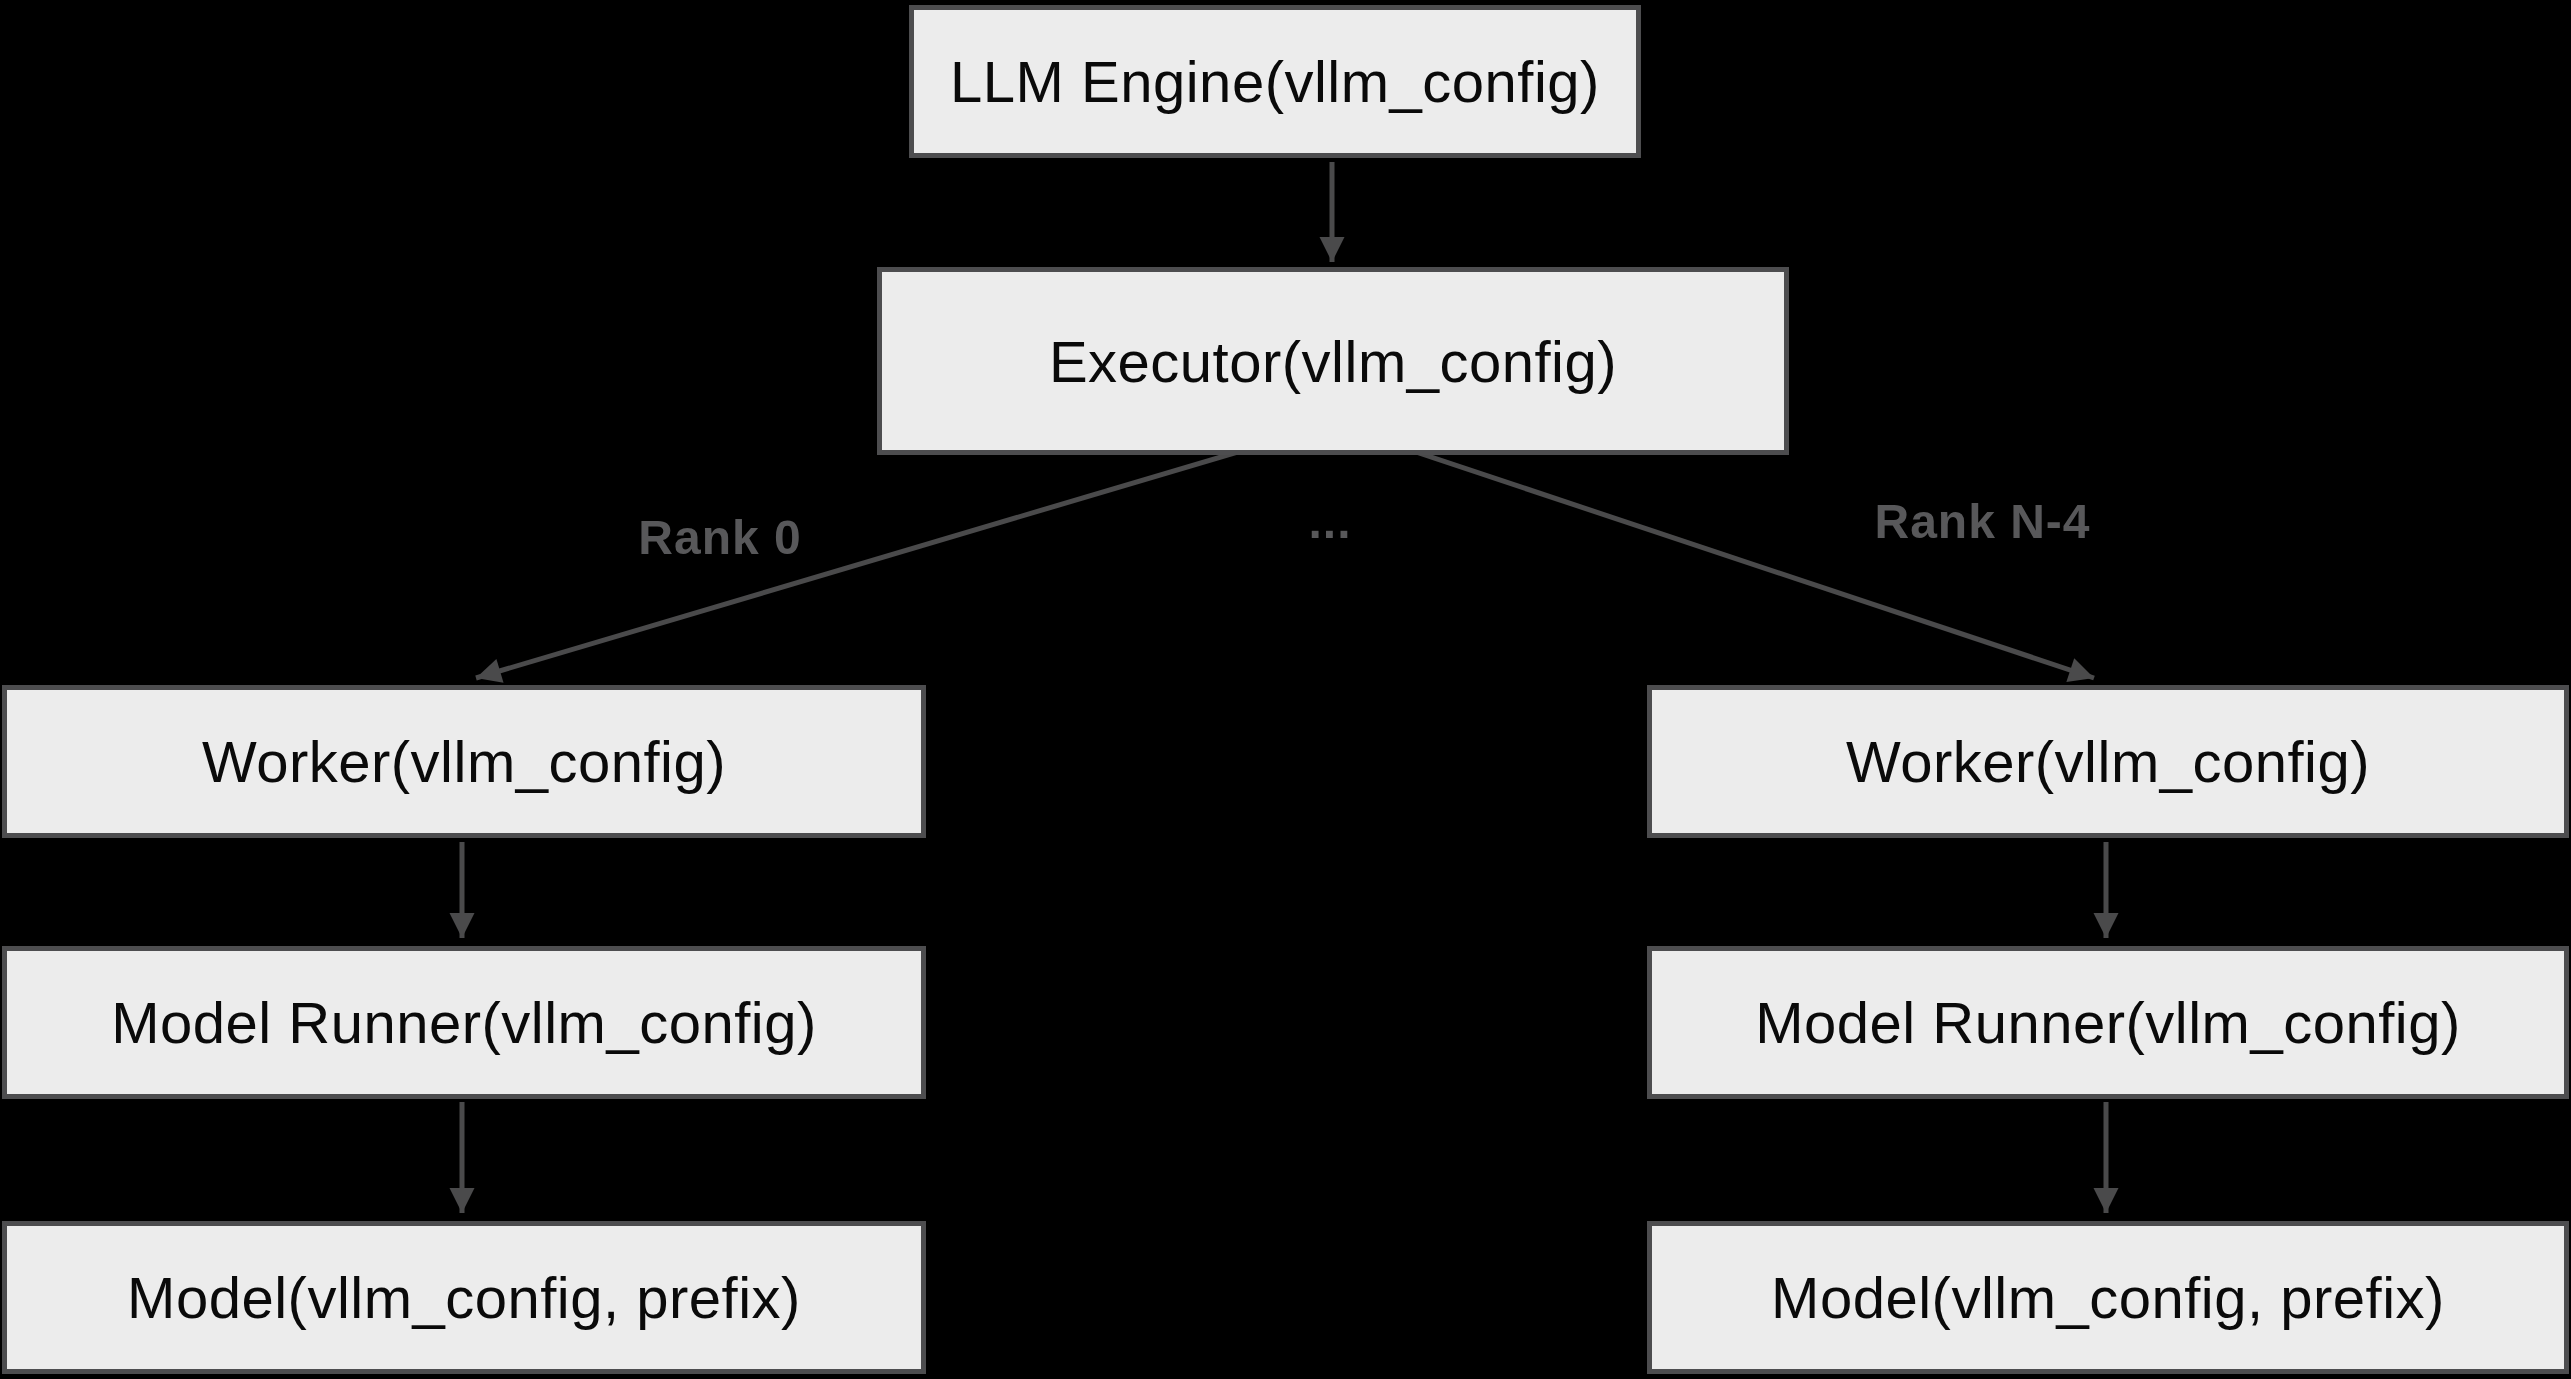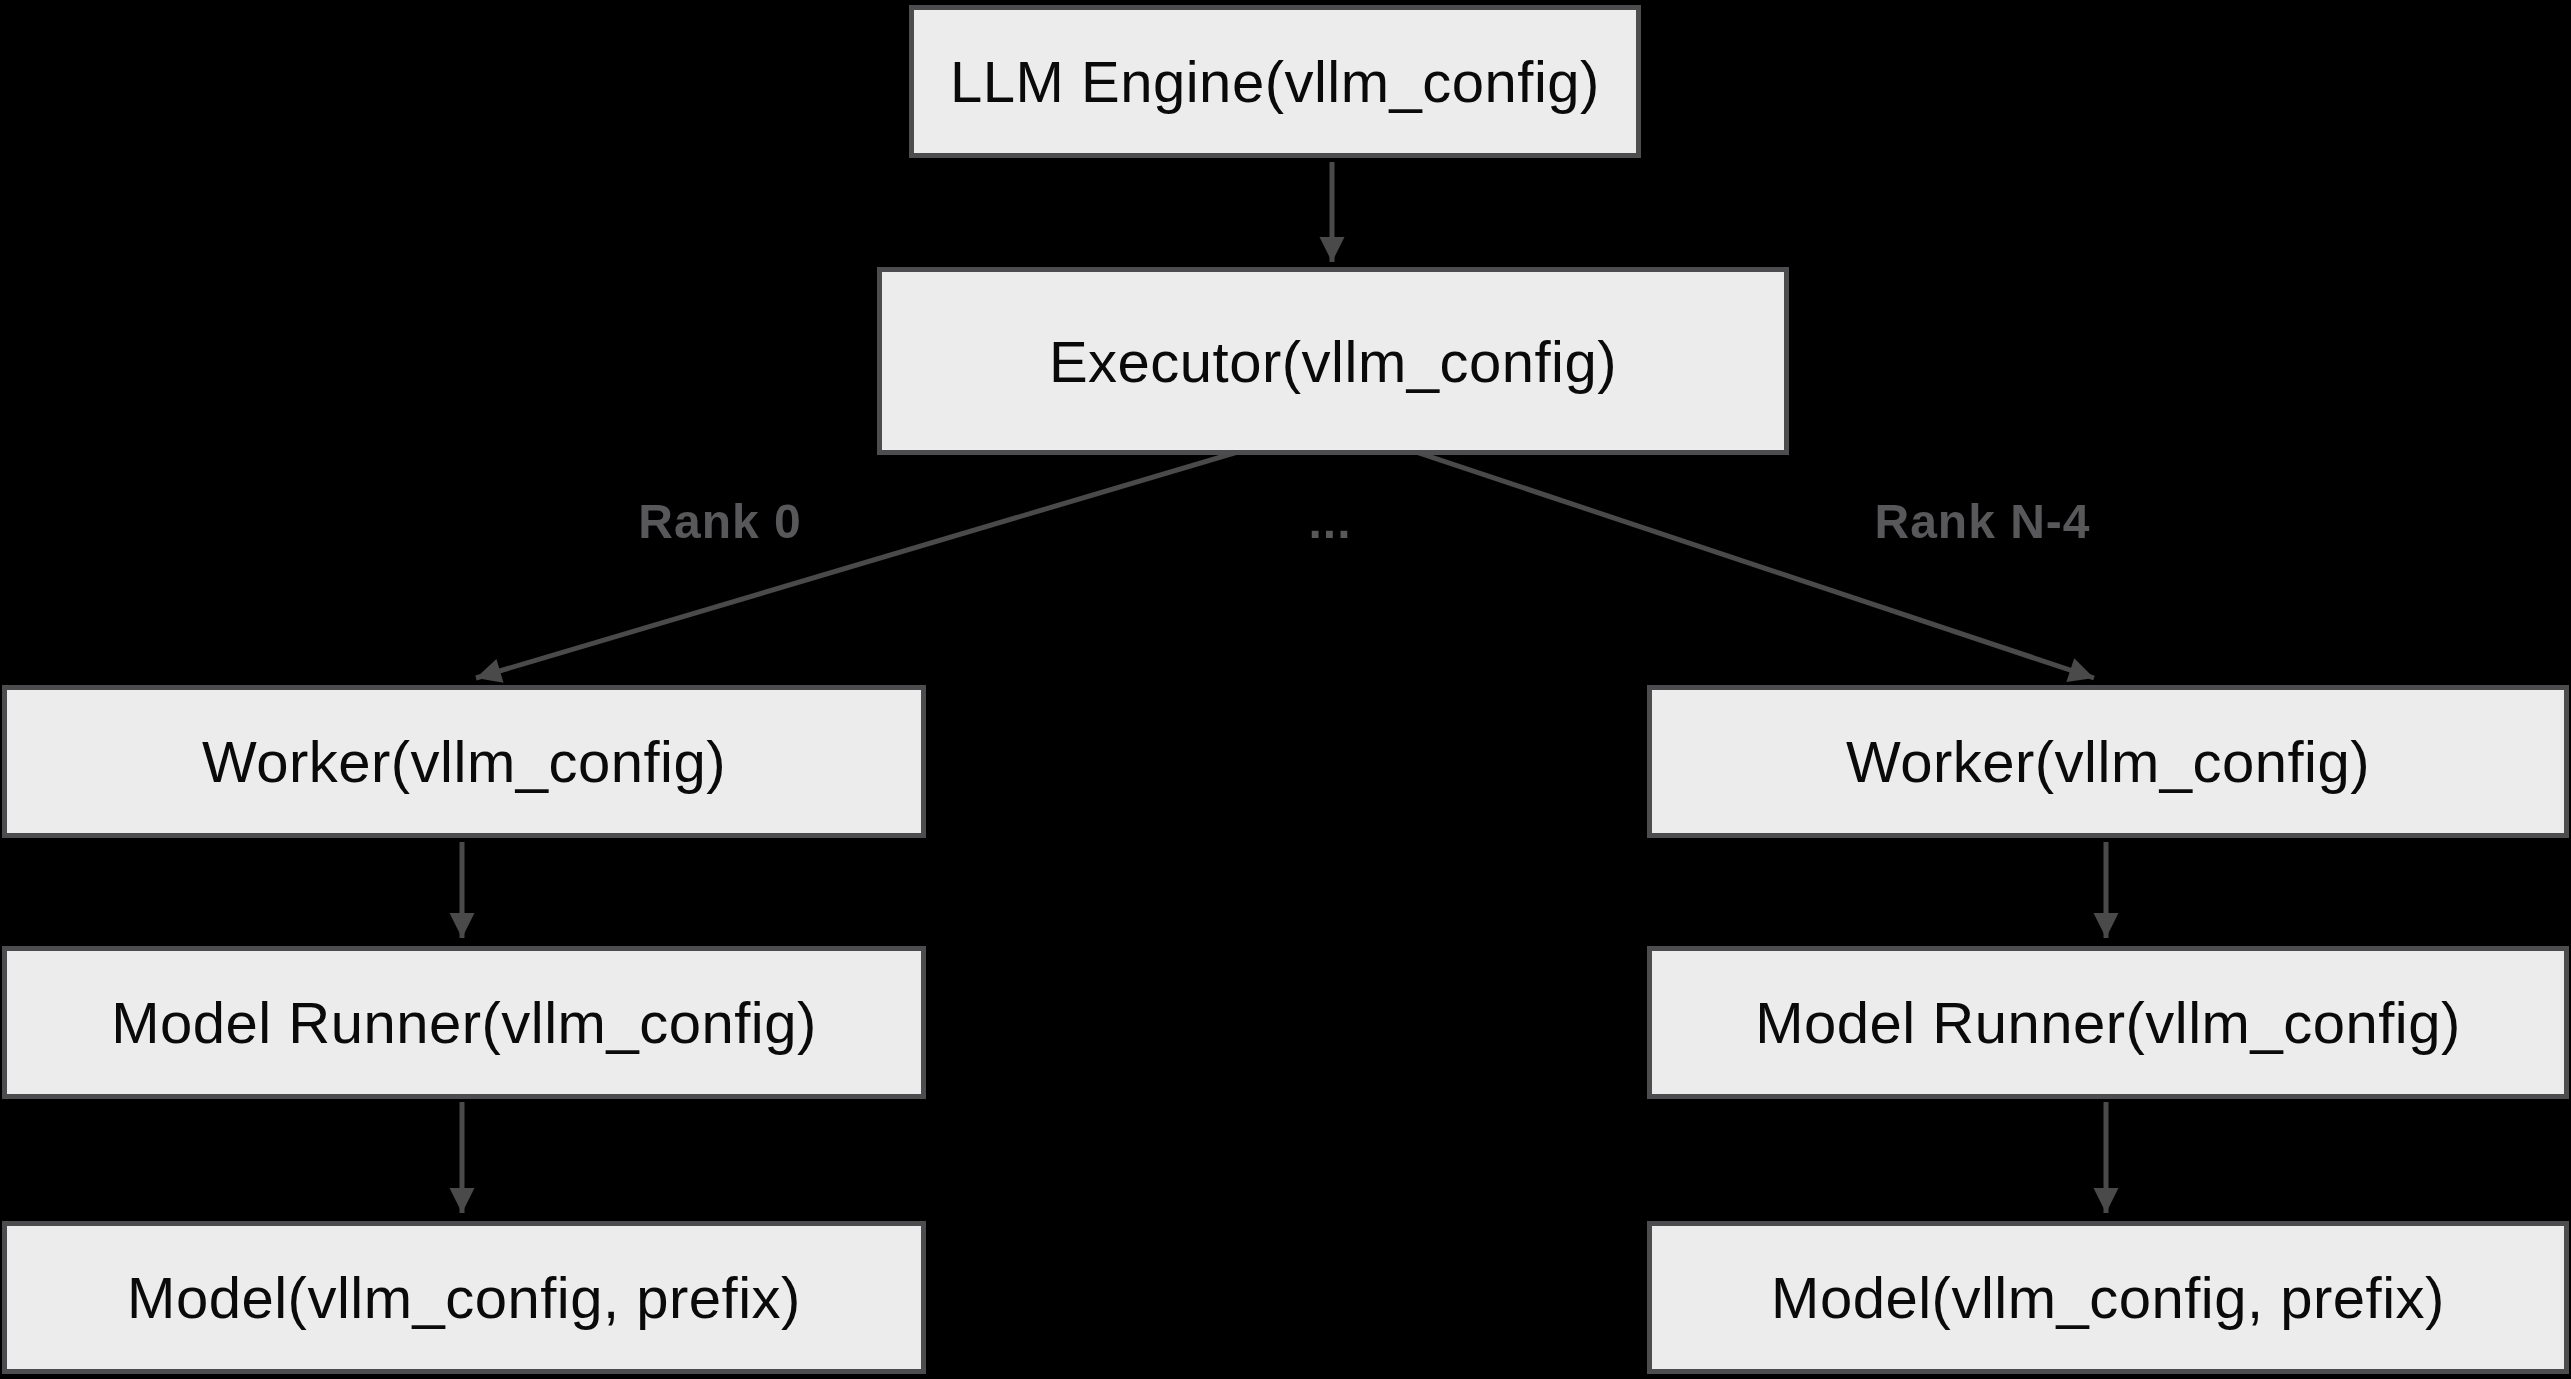--- a/index.html
+++ b/index.html
@@ -58,21 +58,21 @@
   
   .n-llm-engine        { left: 877px;  top: 5px;    width: 732px; height: 153px; margin-left: 32px; }
   .n-executor          { left: 877px;  top: 267px;  width: 912px; height: 188px; }
   .n-worker-left       { left: 2px;    top: 685px;  width: 924px; height: 153px; }
   .n-model-runner-left { left: 2px;    top: 946px;  width: 924px; height: 153px; }
   .n-model-left        { left: 2px;    top: 1221px; width: 924px; height: 153px; }
   .n-worker-right      { left: 1647px; top: 685px;  width: 922px; height: 153px; }
   .n-model-runner-right{ left: 1647px; top: 946px;  width: 922px; height: 153px; }
   .n-model-right       { left: 1647px; top: 1221px; width: 922px; height: 153px; }
   
-  .l-rank0    { left: 570px;  top: 494px; width: 300px; }
+  .l-rank0    { left: 570px;  top: 510px; width: 300px; }
   .l-ellipsis { left: 1255px; top: 494px; width: 150px; }
   .l-rankn    { left: 1795px; top: 494px; width: 375px; }
 </style>
 </head>
 <body>
 
 <div class="canvas">
 
   <svg class="edges" viewBox="0 0 2571 1379" xmlns="http://www.w3.org/2000/svg">
     <defs>

